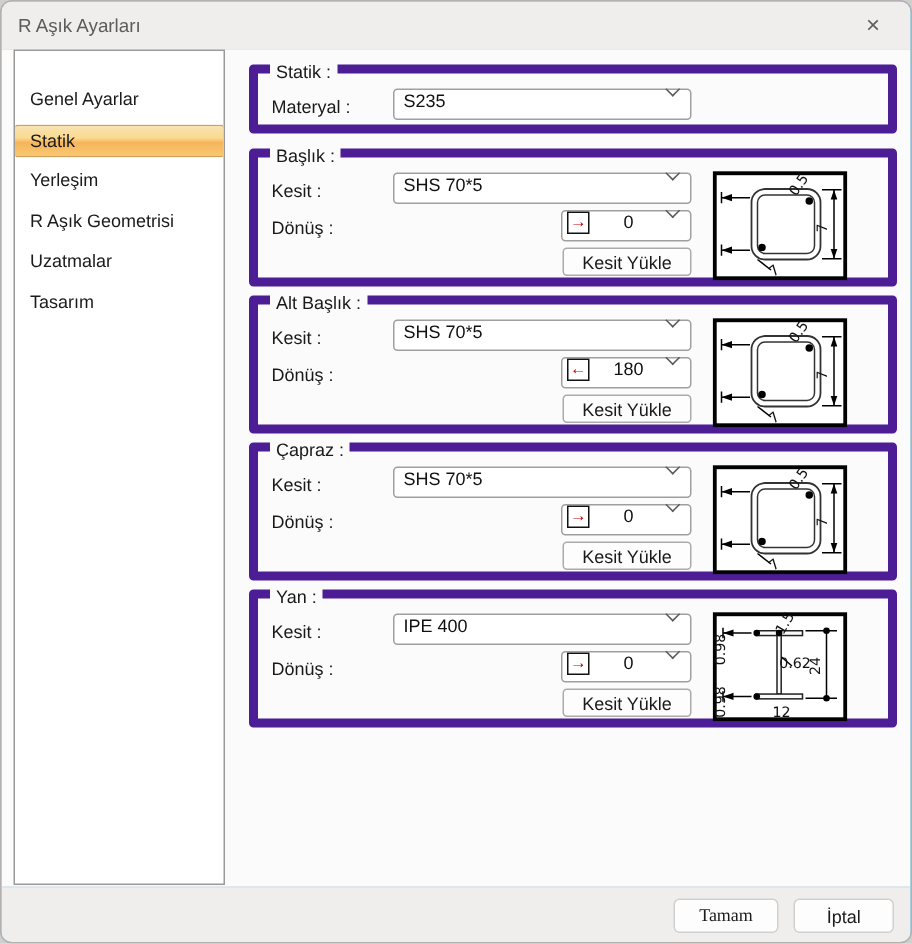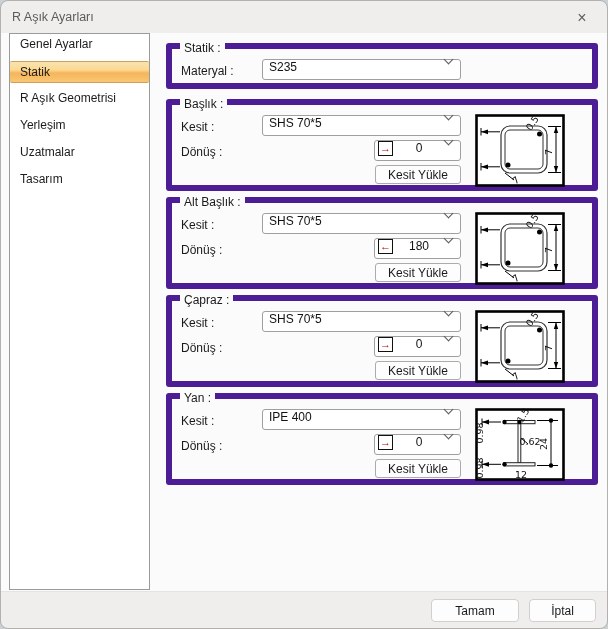--- a/index.html
+++ b/index.html
@@ -23,21 +23,21 @@
     position: absolute; top: 5px; right: 8px; width: 34px; height: 23px;
     display: flex; align-items: center; justify-content: center;
     color: #5f5f5f; font-size: 16px; cursor: default;
   }
 
   
   .bodyarea { position: absolute; top: 32px; left: 0; right: 0; bottom: 37px; background: #fbfbfb; }
 
   .sidebar {
     position: absolute; left: 8px; top: 0; width: 141px; bottom: 1px;
-    background: #ffffff; border: 1px solid #9a9a9a; padding-top: 0;
+    background: #ffffff; border: 1px solid #9a9a9a; padding-top: 22px;
   }
   .side-item {
     height: 22px; line-height: 21px; margin-bottom: 5px;
     font-size: 12px; color: #1b1b1b; padding-left: 10px; cursor: default;
   }
   .side-item.selected {
     background: linear-gradient(180deg,#f7e3b2 0%,#fcd98f 40%,#f5b55c 55%,#f9c771 100%);
     border-top: 1px solid #cfa05a; border-bottom: 1px solid #cfa05a;
     border-radius: 2px;
   }
@@ -93,40 +93,40 @@
   .footer {
     position: absolute; left: 0; right: 0; bottom: 0; height: 37px;
     background: #f0eeec; border-top: 1px solid #e6e4e2;
   }
   .btn {
     position: absolute; top: 7px; height: 23px;
     background: #fdfdfd; border: 1px solid #d2d0ce; border-radius: 4px;
     font-size: 12px; color: #1a1a1a;
     display: flex; align-items: center; justify-content: center; cursor: default;
   }
-  .btn-ok { right: 88px; width: 88px; }
+  .btn-ok { right: 88px; width: 70px; font-family: Liberation Serif, serif; }
   .btn-cancel { right: 11px; width: 67px; }
 </style>
 </head>
 <body>
 
 <div class="dialog">
 
   <div class="titlebar">
     <span class="title">R Aşık Ayarları</span>
   </div>
   <div class="close-btn">×</div>
 
   <div class="bodyarea">
 
     <div class="sidebar">
       <div class="side-item">Genel Ayarlar</div>
       <div class="side-item selected">Statik</div>
+      <div class="side-item">Yerleşim</div>
       <div class="side-item">R Aşık Geometrisi</div>
-      <div class="side-item">Yerleşim</div>
       <div class="side-item">Uzatmalar</div>
       <div class="side-item">Tasarım</div>
     </div>
 
     <div class="content">
 
       <div class="grp statik">
         <span class="grp-title">Statik :</span>
         <span class="lbl row1">Materyal :</span>
         <div class="combo combo-wide">

